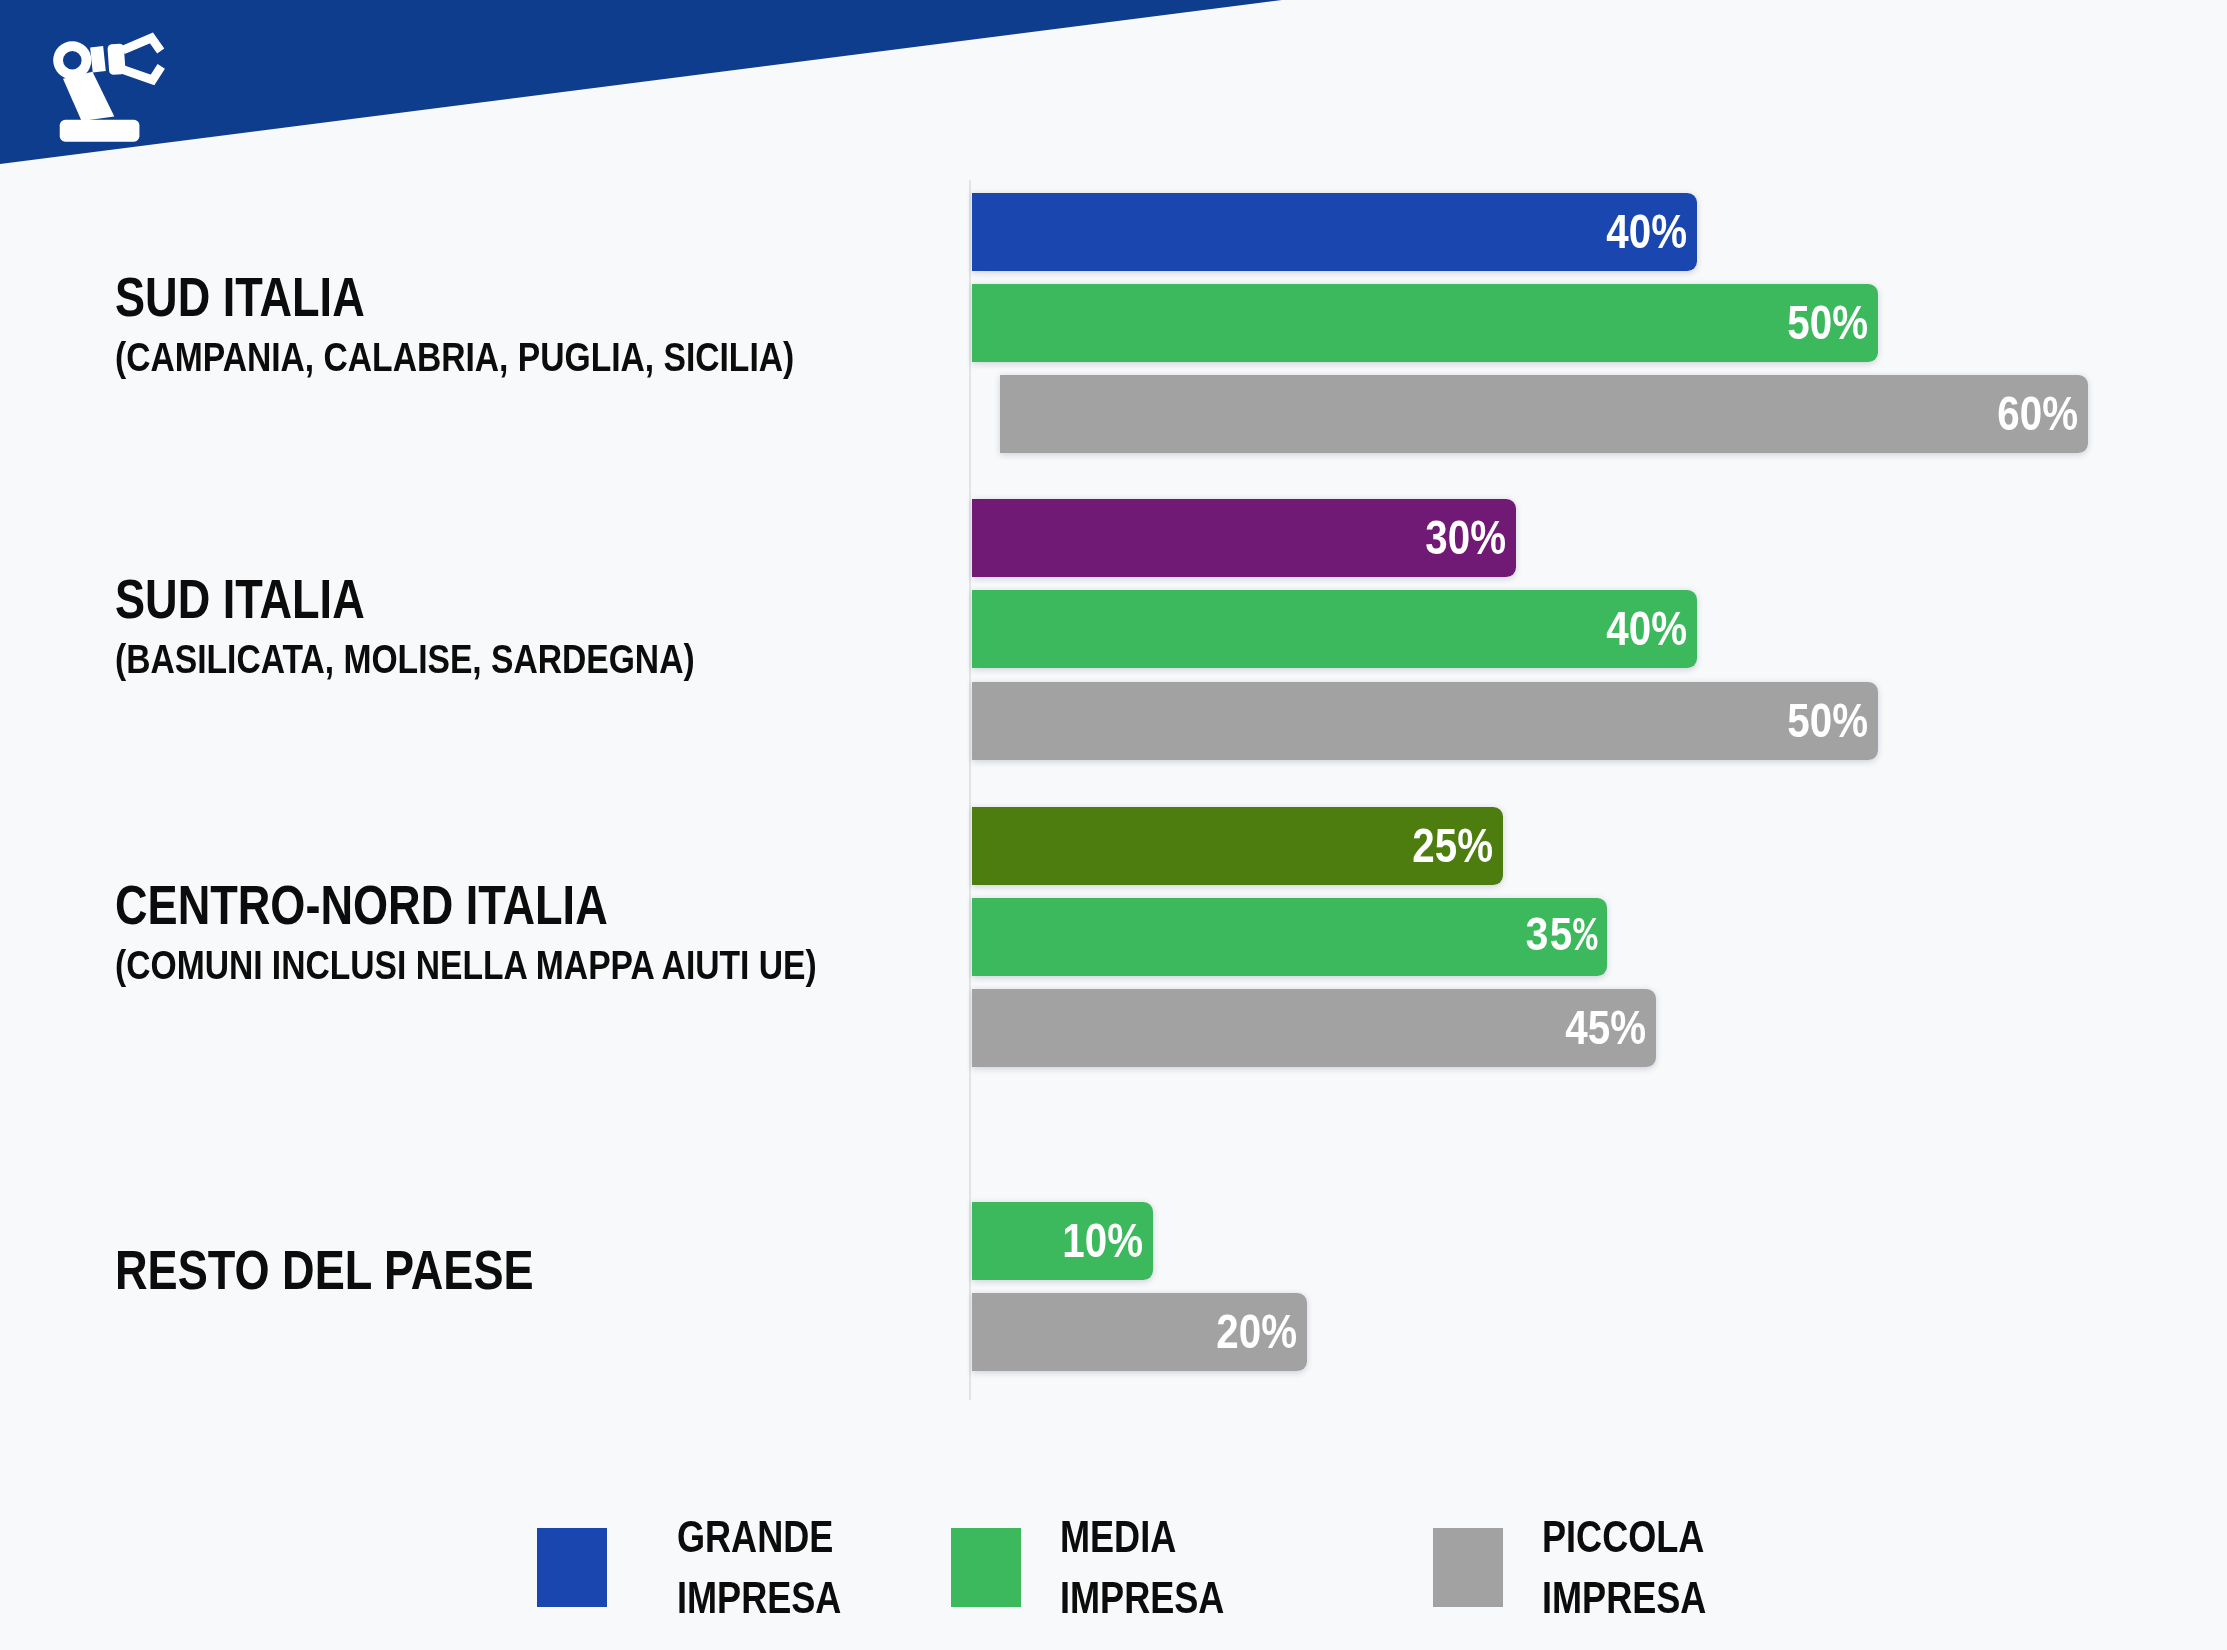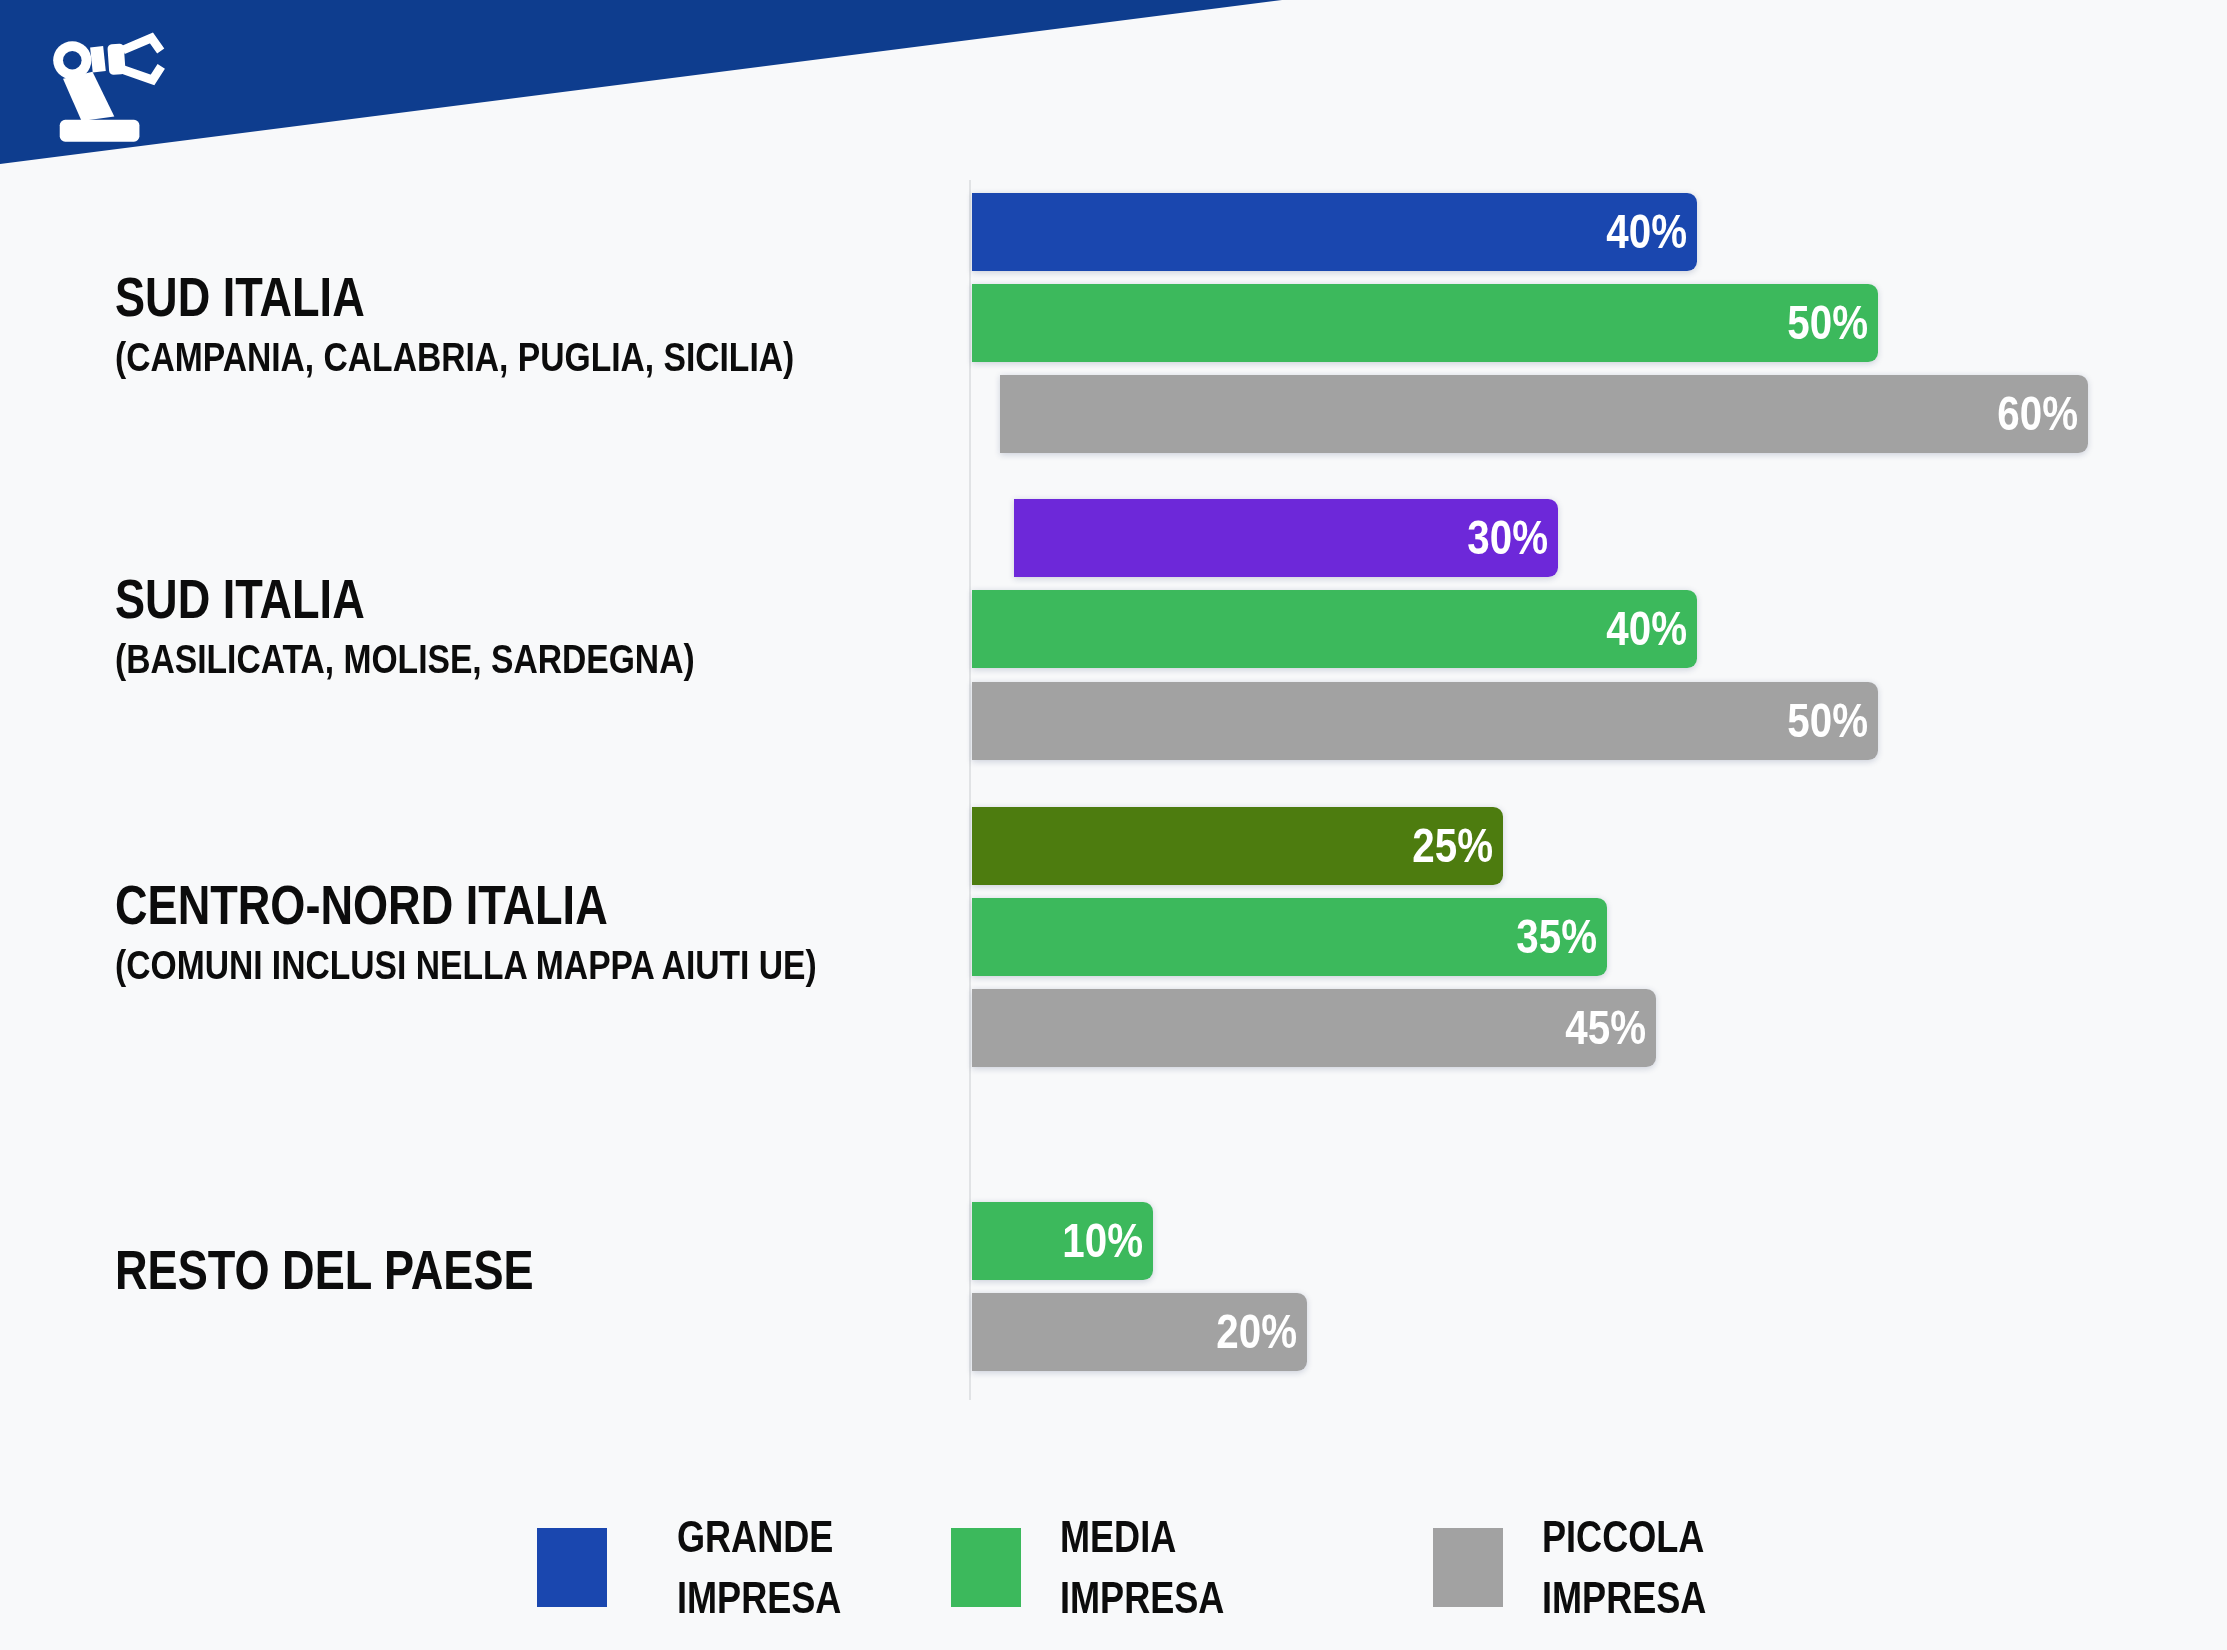--- a/index.html
+++ b/index.html
@@ -85,33 +85,33 @@
         <div class="s">(COMUNI INCLUSI NELLA MAPPA AIUTI UE)</div>
       </div>
       <div class="cat" style="top: 1241px;">
         <div class="t">RESTO DEL PAESE</div>
       </div>
     </div>
   <div id="bars">
       <div class="bar" style="top: 193px; left: 972px; width: 725px; background: rgb(26, 71, 175);">
         <span class="v" style="color: rgb(255, 255, 255);">40%</span>
       </div>
-      <div class="bar" style="top: 499px; left: 972px; width: 544px; background: #6d28d9; margin-left: 42px;">
+      <div class="bar" style="top: 499px; left: 972px; width: 544px; background: #701a75;">
         <span class="v" style="color: rgb(255, 255, 255);">30%</span>
       </div>
       <div class="bar" style="top: 807px; left: 972px; width: 531px; background: #4d7c0f;">
         <span class="v" style="color: rgb(255, 255, 255);">25%</span>
       </div>
       <div class="bar" style="top: 284px; left: 972px; width: 906px; background: rgb(60, 185, 92);">
         <span class="v" style="color: rgb(255, 255, 255);">50%</span>
       </div>
       <div class="bar" style="top: 590px; left: 972px; width: 725px; background: rgb(60, 185, 92);">
         <span class="v" style="color: rgb(255, 255, 255);">40%</span>
       </div>
-      <div class="bar" style="top: 898px; left: 972px; width: 635px; background: rgb(60, 185, 92);">
+      <div class="bar" style="top: 898px; left: 972px; width: 635px; background: rgb(60, 185, 92); font-family: Liberation Mono, monospace;">
         <span class="v" style="color: rgb(255, 255, 255);">35%</span>
       </div>
       <div class="bar" style="top: 1202px; left: 972px; width: 181px; background: rgb(60, 185, 92); align-items: center;">
         <span class="v" style="color: rgb(255, 255, 255);">10%</span>
       </div>
       <div class="bar" style="top: 375px; left: 972px; width: 1088px; background: rgb(162, 162, 162); margin-left: 28px;">
         <span class="v" style="color: rgb(255, 255, 255);">60%</span>
       </div>
       <div class="bar" style="top: 682px; left: 972px; width: 906px; background: rgb(162, 162, 162);">
         <span class="v" style="color: rgb(255, 255, 255);">50%</span>

